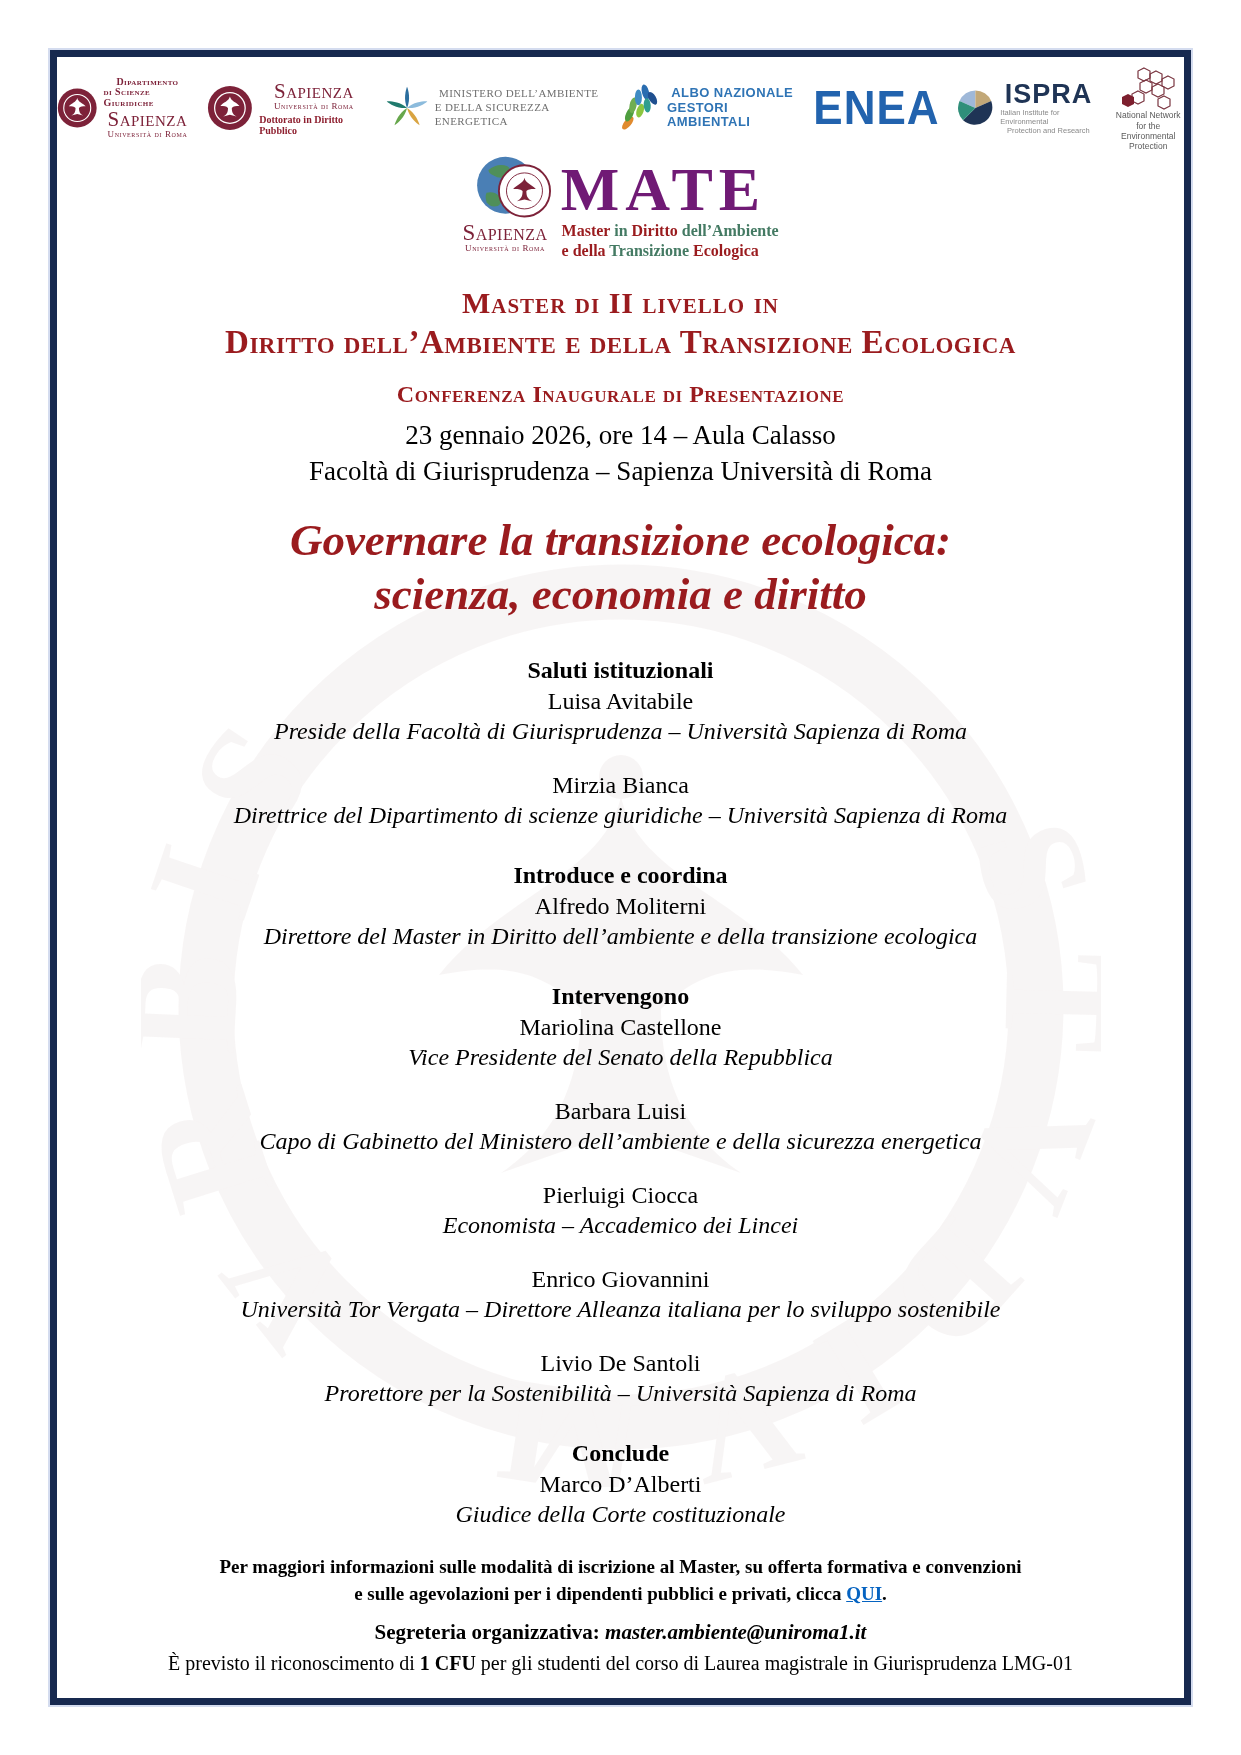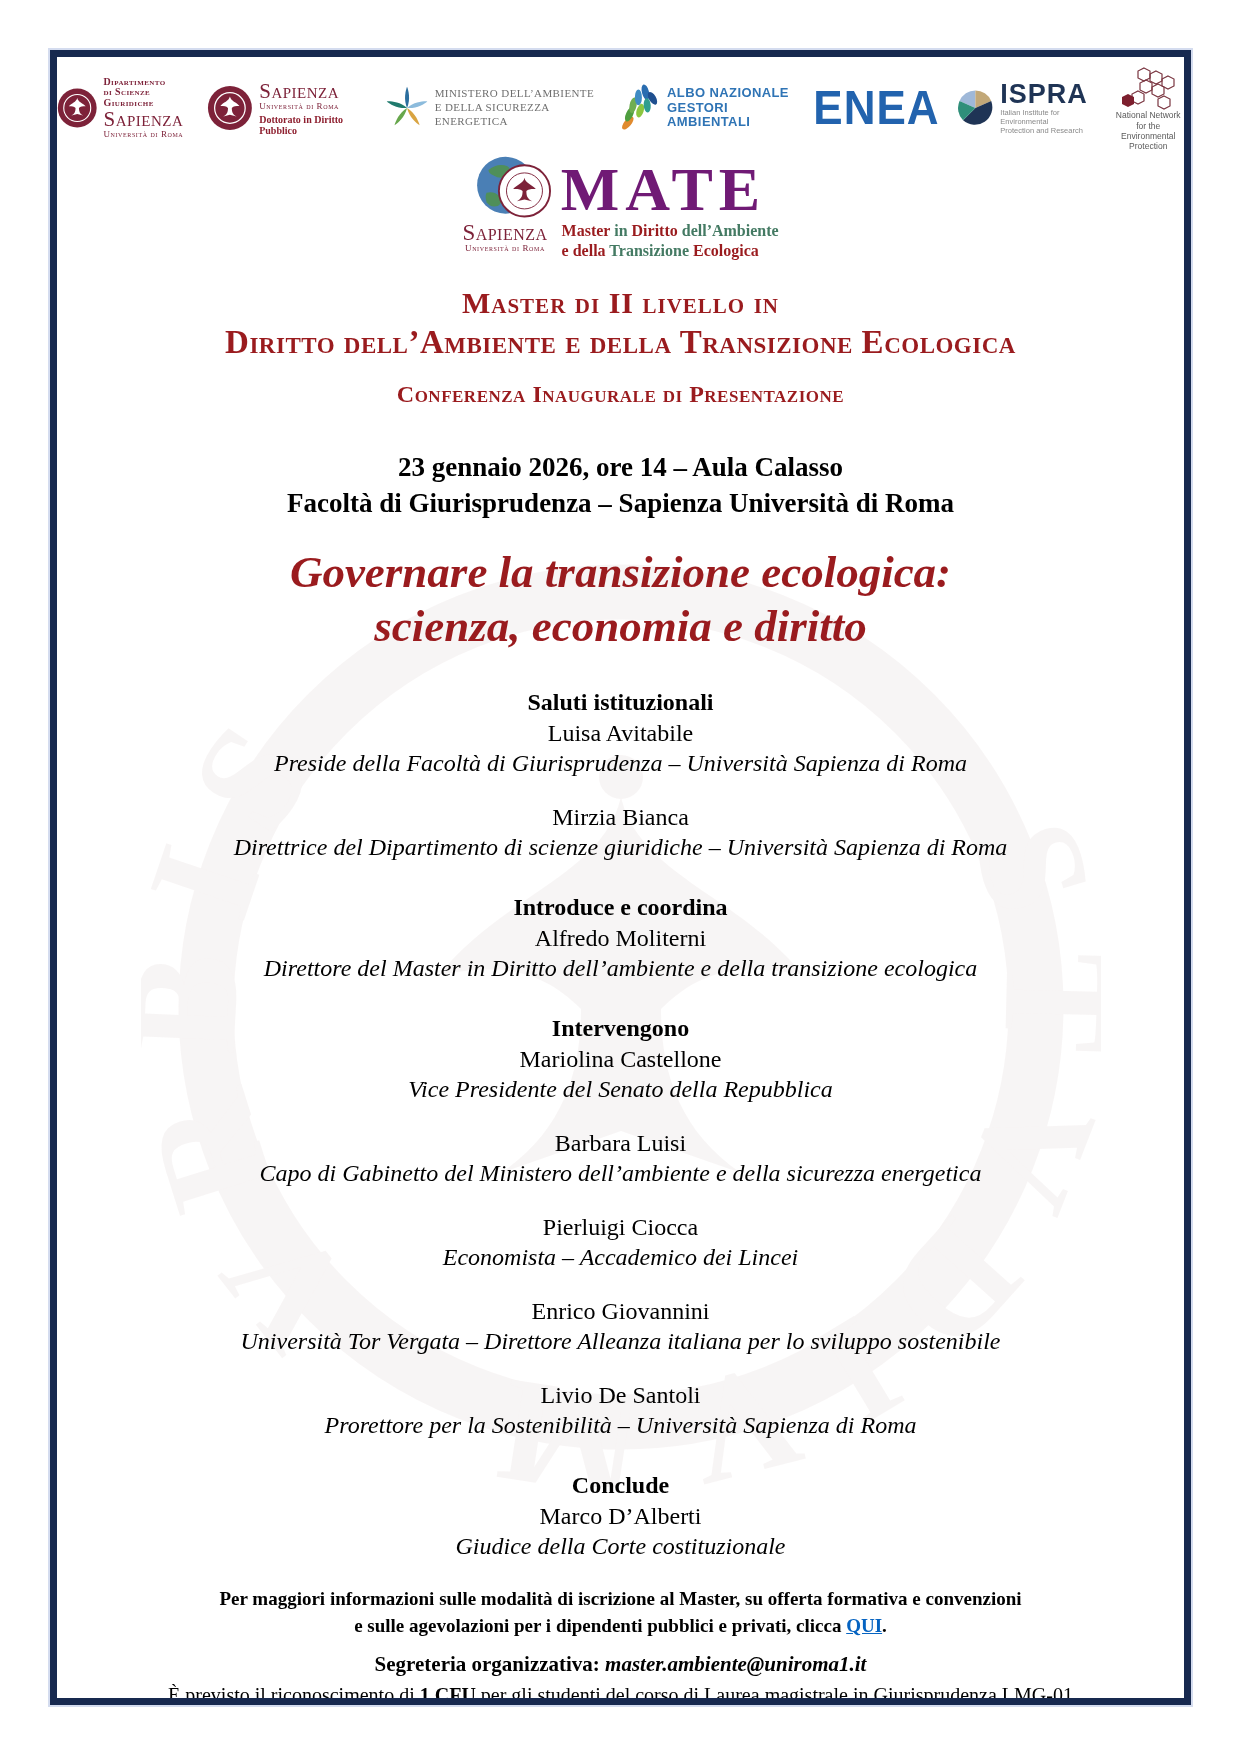--- a/index.html
+++ b/index.html
@@ -5,21 +5,21 @@
   html,body{margin:0;padding:0;background:#ffffff;}
   body{width:1241px;height:1755px;position:relative;font-family:"Liberation Serif",serif;color:#000;}
   .frame{position:absolute;left:50px;top:50px;width:1127px;height:1641px;border:7px solid #17294f;box-shadow:0 0 0 2px #d4dcef;}
   .content{position:relative;width:100%;height:100%;overflow:hidden;text-align:center;}
   .watermark{position:absolute;left:50%;top:470px;margin-left:-480px;z-index:0;pointer-events:none;}
   .fg{position:relative;z-index:1;}
 
   
   .logos{display:flex;justify-content:center;align-items:center;gap:16px;margin-top:8px;height:86px;}
   .logo{display:flex;align-items:center;gap:6px;}
-  .stack{display:flex;flex-direction:column;align-items:flex-start;line-height:1.05;text-align:left;}
+  .stack{display:flex;flex-direction:column;align-items:center;line-height:1.05;text-align:left;}
   .maroon{color:#7d2239;}
   .sc{font-variant:small-caps;}
   .dsg-dept{font-size:10px;font-weight:bold;letter-spacing:.4px;}
   .sap-word{font-size:21px;letter-spacing:.5px;}
   .sap-sub{font-size:9px;letter-spacing:.6px;}
   .dott{font-size:10px;font-weight:bold;color:#8e1f2f;margin-top:4px;}
   .min-text{font-size:11px;color:#6f6f6f;letter-spacing:.4px;line-height:1.25;text-align:left;}
   .albo-text{font-family:"Liberation Sans",sans-serif;font-size:13px;font-weight:bold;color:#2f74b5;letter-spacing:.4px;line-height:1.15;text-align:left;}
   .enea-word{font-family:"Liberation Sans",sans-serif;font-size:44px;font-weight:800;color:#2263ae;letter-spacing:1px;transform:scaleY(1.08);}
   .ispra-word{font-family:"Liberation Sans",sans-serif;font-size:27px;font-weight:800;color:#1f3455;letter-spacing:1px;line-height:1;}
@@ -34,21 +34,21 @@
   .mate-bottom{display:flex;align-items:flex-start;gap:14px;margin-top:-4px;}
   .mate-sap{line-height:1;}
   .mate-sap .sap-word{font-size:23px;}
   .mate-sub{font-size:16px;font-weight:bold;line-height:1.25;text-align:left;}
   .red{color:#9a1b1e;} .green{color:#447a63;}
 
   
   .kicker{margin-top:24px;font-variant:small-caps;font-weight:bold;color:#9a1b1e;font-size:30px;line-height:36px;letter-spacing:1px;}
   .doctitle{font-variant:small-caps;font-weight:bold;color:#9a1b1e;font-size:33px;line-height:42px;letter-spacing:.5px;}
   .subtitle{margin-top:16px;font-variant:small-caps;font-weight:bold;color:#9a1b1e;font-size:24px;line-height:30px;letter-spacing:.5px;}
-  .event{margin-top:40px;font-weight:bold;font-size:27px;line-height:36px;}
+  .event{margin-top:8px;font-weight:normal;font-size:27px;line-height:36px;}
   .bigtitle{margin-top:24px;font-weight:bold;font-style:italic;color:#9a1b1e;font-size:45px;line-height:54px;}
 
   
   .program{margin-top:34px;font-size:24px;}
   .sec+.sec{margin-top:30px;}
   .sec-h{font-weight:bold;line-height:31px;}
   .spk+.spk{margin-top:24px;}
   .nm{line-height:30px;}
   .rl{font-style:italic;line-height:30px;}
 

